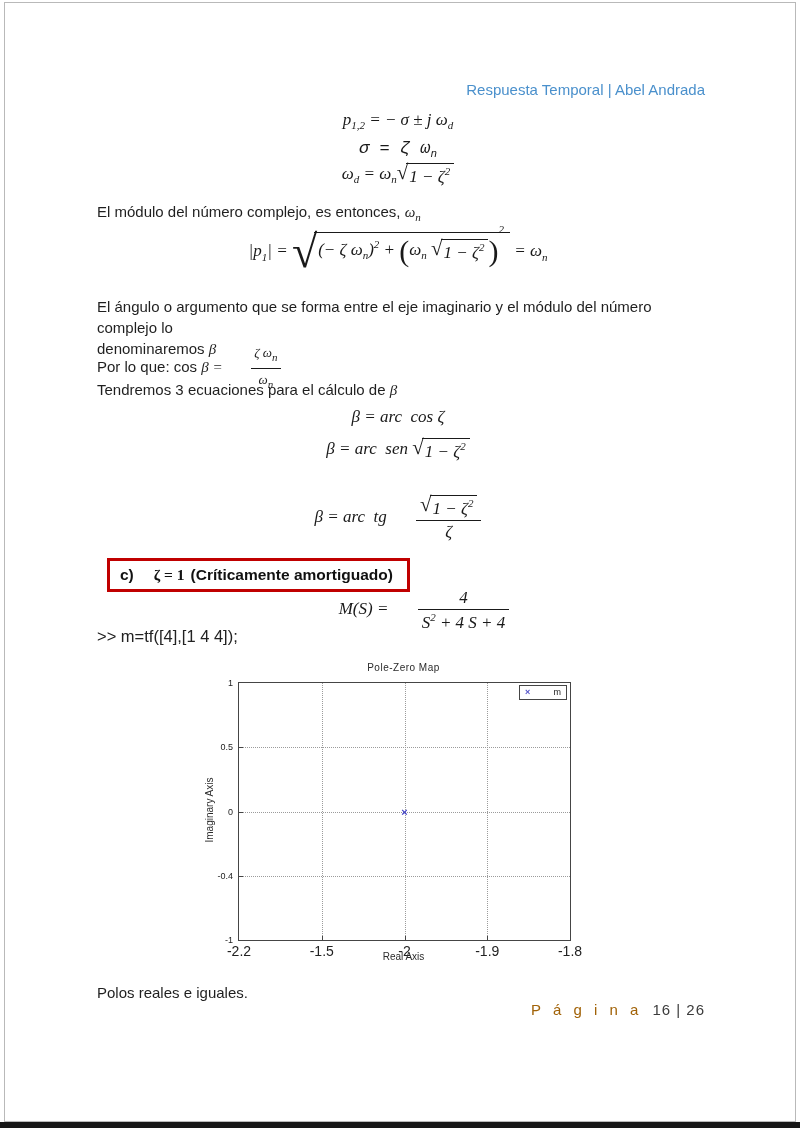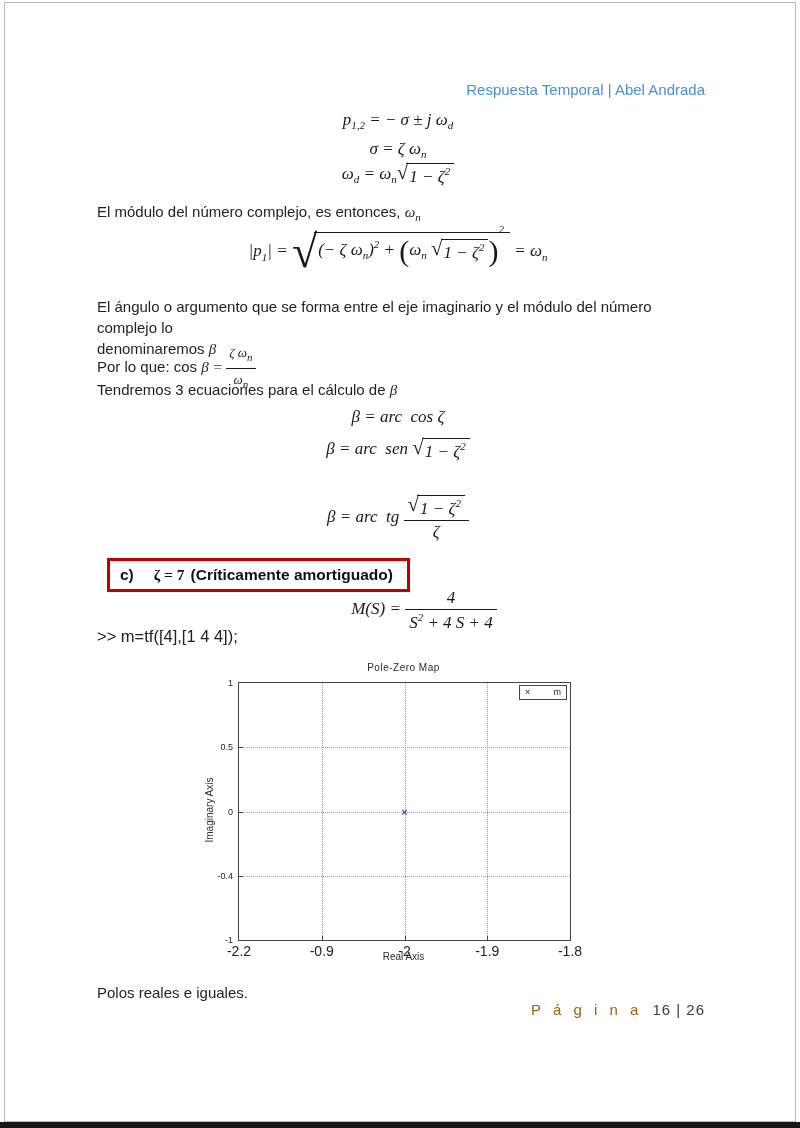--- a/index.html
+++ b/index.html
@@ -26,21 +26,21 @@
   .mser{font-family:"Liberation Serif",serif;font-style:italic;}
 
   .sqrt{display:inline-flex;align-items:flex-start;vertical-align:middle;}
   .sqrt-sign{font-style:normal;line-height:0.95;font-size:21px;margin-right:-2px;}
   .sqrt-body{border-top:1.4px solid #1a1a1a;padding:1px 4px 0 3px;white-space:nowrap;}
   .sqrt-big>.sqrt-sign{font-size:46px;line-height:0.88;margin-right:-3px;}
   .sqrt-big>.sqrt-body{padding:3px 6px 2px 4px;}
   .bigp{font-style:normal;font-size:30px;font-weight:300;vertical-align:-6px;line-height:1;}
   .outer-sup{position:relative;top:-15px;font-size:11px;}
 
-  .frac{display:inline-block;text-align:center;vertical-align:middle;}
+  .frac{display:inline-block;text-align:center;vertical-align:middle;margin-left:25px;}
   .frac>.num{display:block;padding:0 4px 1px 4px;}
   .frac>.den{display:block;border-top:1.4px solid #1a1a1a;padding:1px 4px 0 4px;}
   .frac-sm{font-size:13px;vertical-align:middle;}
   .frac-sm>.num{padding:0 3px 0 3px;}
   .frac-sm>.den{border-top:1px solid #1a1a1a;padding:0 3px;}
 
   
   .head-c{top:558px;left:107px;border:3px solid #c00000;padding:5px 14px 5px 10px;
           font-weight:bold;font-size:15.5px;color:#111;background:#fff;}
   .head-c .clabel{margin-right:20px;}
@@ -71,21 +71,21 @@
 </style>
 </head>
 <body>
 
 <div class="page-frame"></div>
 
 <div class="abs doc-header">Respuesta Temporal | Abel Andrada</div>
 
 <div class="abs eq" style="top:110px;"><span>p</span><sub>1,2</sub><span>&nbsp;=&nbsp;−&nbsp;σ&nbsp;±&nbsp;j&nbsp;ω</span><sub>d</sub></div>
 
-<div class="abs eq" style="top:139px;"><span>σ&nbsp;=&nbsp;ζ&nbsp;ω</span><sub>n</sub></div>
+<div class="abs eq" style="top:139px;font-family:Liberation Mono, monospace;"><span>σ&nbsp;=&nbsp;ζ&nbsp;ω</span><sub>n</sub></div>
 
 <div class="abs eq" style="top:163px;"><span>ω</span><sub>d</sub><span>&nbsp;=&nbsp;ω</span><sub>n</sub><span class="sqrt">
       <span class="sqrt-sign">√</span>
       <span class="sqrt-body"><span>1&nbsp;−&nbsp;ζ</span><sup>2</sup></span>
     </span></div>
 
 <div class="abs para" style="top:201px;"><span>El módulo del número complejo, es entonces, </span><span class="mser"><span>ω</span><sub>n</sub></span></div>
 
 <div class="abs eq" style="top:232px;"><span>|p</span><sub>1</sub><span>|&nbsp;=&nbsp;</span><span class="sqrt sqrt-big">
       <span class="sqrt-sign">√</span>
@@ -106,21 +106,21 @@
 <div class="abs eq" style="top:438px;"><span>β = arc&nbsp; sen&nbsp;</span><span class="sqrt">
       <span class="sqrt-sign">√</span>
       <span class="sqrt-body"><span>1&nbsp;−&nbsp;ζ</span><sup>2</sup></span>
     </span></div>
 
 <div class="abs eq" style="top:495px;"><span>β = arc&nbsp; tg&nbsp;</span><span class="frac"><span class="num"><span class="sqrt">
           <span class="sqrt-sign">√</span>
           <span class="sqrt-body"><span>1&nbsp;−&nbsp;ζ</span><sup>2</sup></span>
         </span></span><span class="den">ζ</span></span></div>
 
-<div class="abs head-c"><span class="clabel">c)</span><span class="zeq">ζ = 7</span><span>(Críticamente amortiguado)</span></div>
+<div class="abs head-c"><span class="clabel">c)</span><span class="zeq">ζ = 1</span><span>(Críticamente amortiguado)</span></div>
 
 <div class="abs eq" style="top:588px;transform:translateX(26px);"><span>M(S)&nbsp;=&nbsp;</span><span class="frac"><span class="num">4</span><span class="den"><span>S</span><sup>2</sup><span>&nbsp;+&nbsp;4&nbsp;S&nbsp;+&nbsp;4</span></span></span></div>
 
 <div class="abs matlab">&gt;&gt; m=tf([4],[1 4 4]);</div>
 
 <div class="abs plot-title">Pole-Zero Map</div>
 
 <div class="abs axes">
   <div class="gl gl-v" style="left:25%;"></div>
   <div class="gl gl-v" style="left:50%;"></div>
@@ -136,21 +136,21 @@
   <div class="tick-b" style="left:50%;"></div>
   <div class="tick-b" style="left:75%;"></div>
 
   <span class="ytick" style="top:0%;">1</span>
   <span class="ytick" style="top:25%;">0.5</span>
   <span class="ytick" style="top:50%;">0</span>
   <span class="ytick" style="top:75%;">-0.4</span>
   <span class="ytick" style="top:100%;">-1</span>
 
   <span class="xtick" style="left:0%;">-2.2</span>
-  <span class="xtick" style="left:25%;">-0.9</span>
+  <span class="xtick" style="left:25%;">-1.5</span>
   <span class="xtick" style="left:50%;">-2</span>
   <span class="xtick" style="left:75%;text-align:right;">-1.9</span>
   <span class="xtick" style="left:100%;">-1.8</span>
 
   <span class="pz-marker">×</span>
 
   <div class="legend">
     <span class="lx">×</span>
     <span class="lm">m</span>
   </div>

